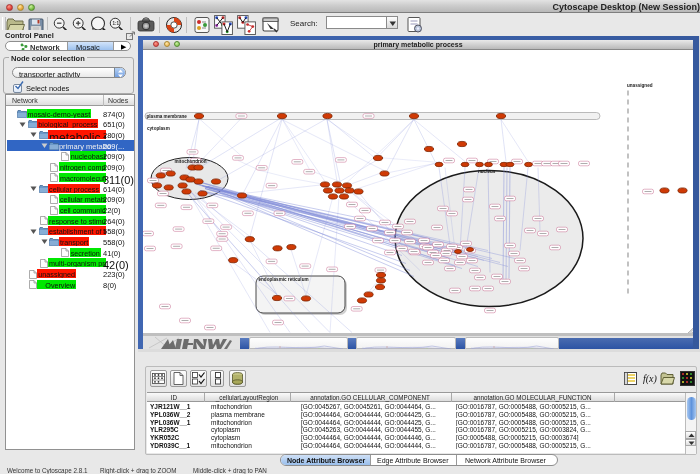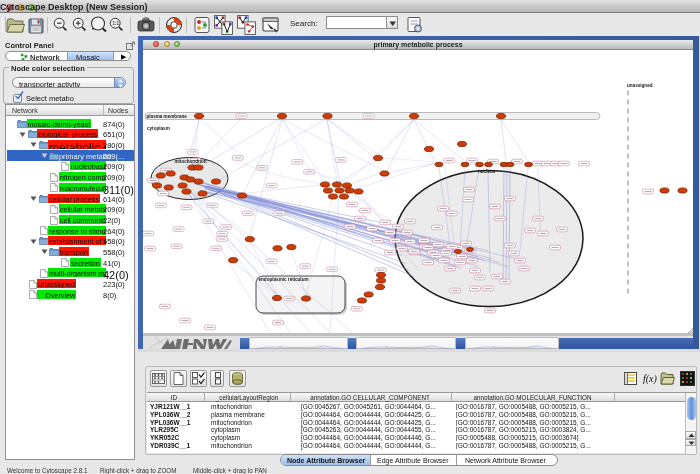--- a/index.html
+++ b/index.html
@@ -2,21 +2,21 @@
 <html><head><meta charset="utf-8"><style>
 *{margin:0;padding:0;box-sizing:border-box}
 html,body{width:700px;height:474px;overflow:hidden;font-family:"Liberation Sans",sans-serif;background:#e8e8e8}
 .abs{position:absolute}
 </style></head><body>
 
 <div class="abs" style="left:0;top:0;width:700px;height:13px;background:linear-gradient(#e3e3e3,#cdcdcd 45%,#b8b8b8);border-bottom:1px solid #7e7e7e">
  <div class="abs" style="left:6px;top:3.5px;width:7px;height:7px;border-radius:50%;background:radial-gradient(circle at 35% 30%,#ff9a8a,#e0443a 60%,#b03028);border:0.5px solid #a33"></div>
  <div class="abs" style="left:17px;top:3.5px;width:7px;height:7px;border-radius:50%;background:radial-gradient(circle at 35% 30%,#ffe9a8,#e9a83c 60%,#c08a28);border:0.5px solid #a83"></div>
  <div class="abs" style="left:28px;top:3.5px;width:7px;height:7px;border-radius:50%;background:radial-gradient(circle at 35% 30%,#cdf0a0,#7ac144 60%,#578f2b);border:0.5px solid #583"></div>
- <div class="abs" style="left:0;top:2px;width:700px;text-align:left;font-size:9px;font-weight:bold;color:#222">Cytoscape Desktop (New Session)</div>
+ <div class="abs" style="left:0;top:2px;width:700px;text-align:right;font-size:9px;font-weight:bold;color:#222">Cytoscape Desktop (New Session)</div>
 </div>
 
 <div class="abs" style="left:0;top:13px;width:700px;height:41px;background:#e8e8e8;border-bottom:1px solid #9a9a9a">
  <div class="abs" style="left:2px;top:4px;width:1px;height:15px;background:#bbb;border-right:1px solid #fff"></div>
  <div class="abs" style="left:5px;top:4px;width:1px;height:15px;background:#bbb"></div>
  <svg class="abs" style="left:5px;top:3px" width="20" height="20" viewBox="0 0 20 20">
       <path d="M2 6 L2 16 L18 16 L18 5 L10 5 L8 3 L3 3 Z" fill="#b9b98a" stroke="#6e6e4a" stroke-width="1"></path>
       <path d="M2 16 L5 8.5 L19.5 8.5 L17 16 Z" fill="#d6d6a8" stroke="#6e6e4a" stroke-width="1"></path>
     </svg>
 <svg class="abs" style="left:26px;top:3px" width="20" height="20" viewBox="0 0 20 20">
@@ -112,21 +112,21 @@
     </svg>
 <svg class="abs" style="left:405px;top:2px" width="20" height="20" viewBox="0 0 20 20">
       <rect x="3" y="2.5" width="12" height="14" rx="1" fill="#fff" stroke="#555" stroke-width="1"></rect>
       <line x1="5.5" y1="6" x2="12.5" y2="6" stroke="#99b" stroke-width="1"></line>
       <line x1="5.5" y1="9" x2="12.5" y2="9" stroke="#99b" stroke-width="1"></line>
       <circle cx="13" cy="13.5" r="3.5" fill="#b8c4d8" stroke="#445" stroke-width="0.9"></circle>
       <circle cx="13" cy="13.5" r="1.2" fill="#eef"></circle>
     </svg>
 </div>
 
-<div class="abs" style="left:0;top:40px;width:138px;height:431px;background:#e8e8e8">
+<div class="abs" style="left:0;top:30px;width:138px;height:431px;background:#e8e8e8">
  <div class="abs" style="left:5px;top:1px;font-size:7.5px;font-weight:bold;color:#222">Control Panel</div>
  <svg class="abs" style="left:126px;top:0.5px" width="10" height="9">
       <rect x="0.5" y="2.5" width="6" height="6" fill="none" stroke="#777" stroke-width="1"></rect>
       <path d="M4 5.5 L8.5 1 M8.5 1 L5.8 1 M8.5 1 L8.5 3.7" stroke="#777" stroke-width="1" fill="none"></path>
     </svg>
 
  <div class="abs" style="left:5px;top:10.5px;width:126px;height:10px;background:#fff;border:1px solid #8e8e8e;border-radius:5px;overflow:hidden">
    <div class="abs" style="left:62px;top:0;width:45px;height:10px;background:linear-gradient(#d2e4fa,#8fb8ec)"></div>
    <div class="abs" style="left:107px;top:0;width:1px;height:10px;background:#999"></div>
    <div class="abs" style="left:61px;top:0;width:1px;height:10px;background:#999"></div>
@@ -151,21 +151,21 @@
    <svg class="abs" style="left:103px;top:1px" width="10" height="9">
         <path d="M4.5 0.5 L7 3.5 L2 3.5 Z" fill="#fff"></path>
         <path d="M4.5 8.5 L7 5.5 L2 5.5 Z" fill="#fff"></path>
       </svg>
  </div>
 
  <div class="abs" style="left:13px;top:53.5px;width:9px;height:9px;background:linear-gradient(#fff,#dce8f8);border:1px solid #7a8aa0;border-radius:2px"></div>
  <svg class="abs" style="left:13px;top:50px" width="12" height="12">
       <path d="M2.5 6 L5 8.5 L10 1.5" stroke="#3a6ab0" stroke-width="1.4" fill="none"></path>
     </svg>
- <div class="abs" style="left:26px;top:54px;font-size:7.5px;color:#111">Select metabo</div>
+ <div class="abs" style="left:26px;top:54px;font-size:7.5px;color:#111">Select nodes</div>
 
  <div class="abs" style="left:5px;top:64px;width:130px;height:356px;background:#fff;border:1px solid #919191">
    <div class="abs" style="left:0;top:0;width:128px;height:11px;background:linear-gradient(#fcfcfc,#dedede);border-bottom:1px solid #9a9a9a">
      <div class="abs" style="left:6px;top:1.5px;font-size:7px;color:#333">Network</div>
      <div class="abs" style="left:97px;top:0;width:1px;height:11px;background:#bbb"></div>
      <div class="abs" style="left:102px;top:1.5px;font-size:7px;color:#333">Nodes</div>
    </div>
    <svg class="abs" style="left:11.0px;top:14.6px" width="10" height="8">
         <path d="M0.5 2 L0.5 7.5 L9.5 7.5 L9.5 1.5 L4.5 1.5 L3.5 0.5 L1 0.5 Z" fill="#6b99c8" stroke="#38608f" stroke-width="0.7"></path>
         <rect x="0.5" y="3" width="9" height="4.5" fill="#87aed6"></rect>

